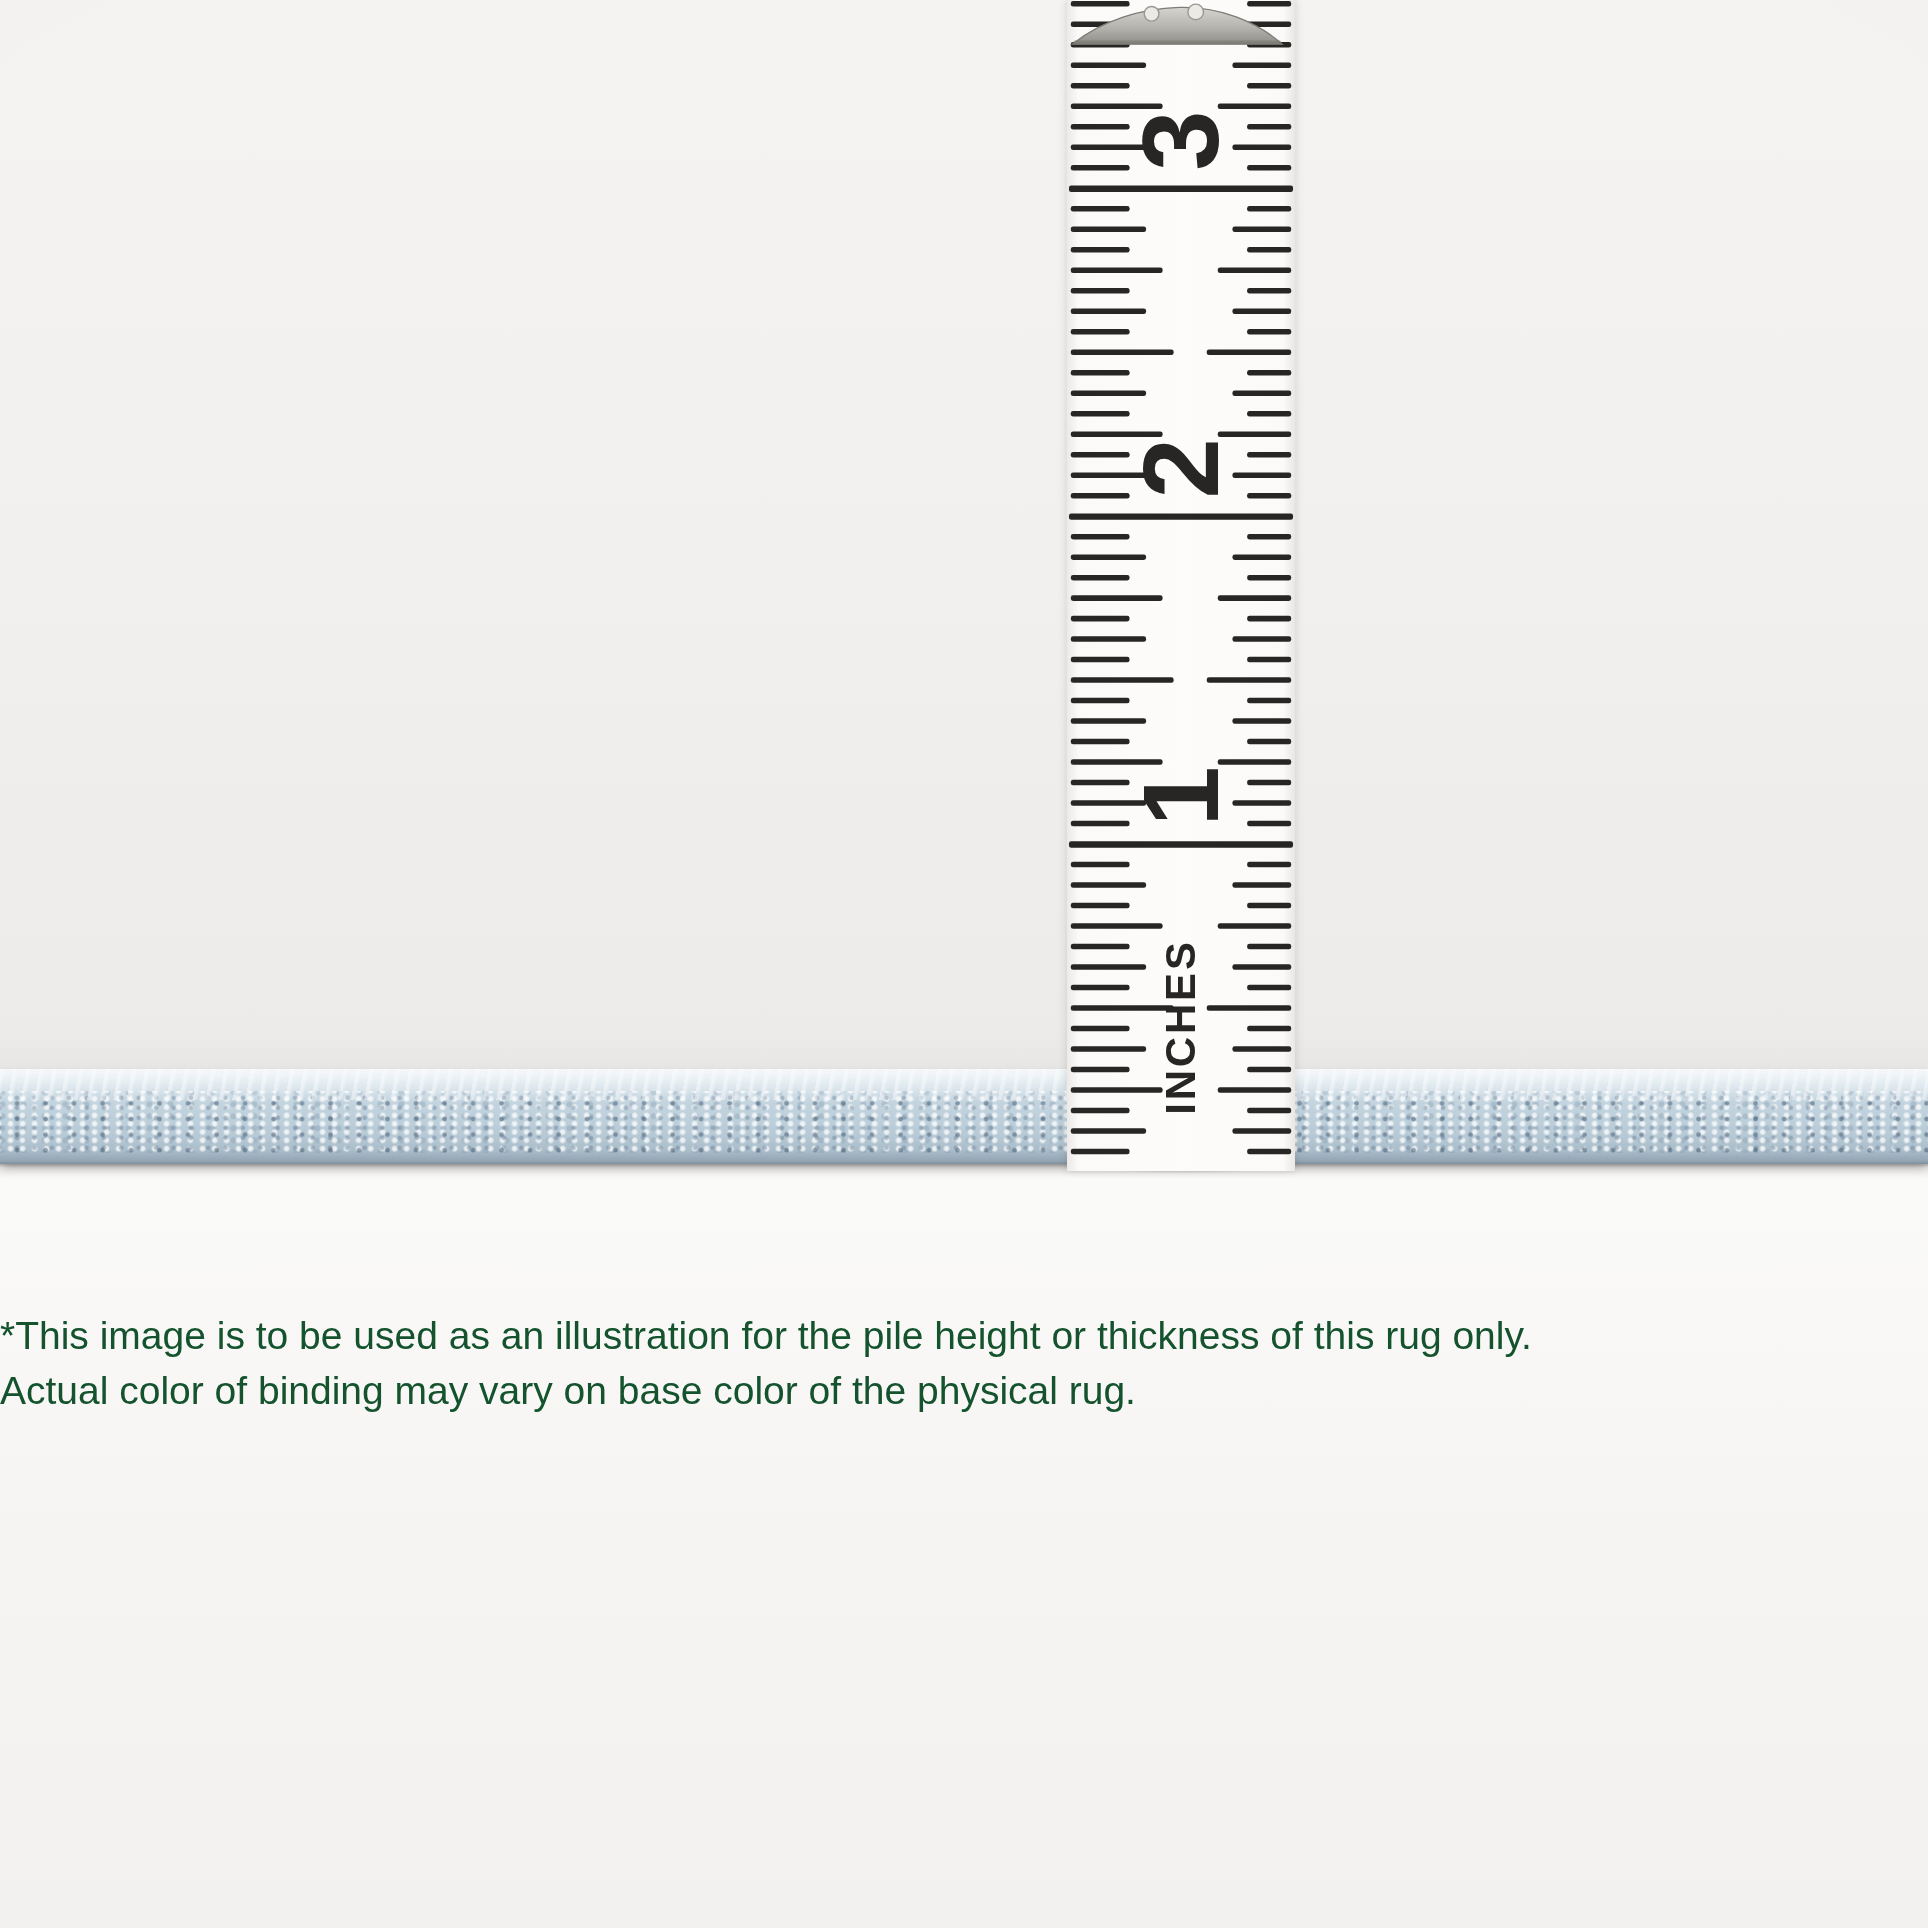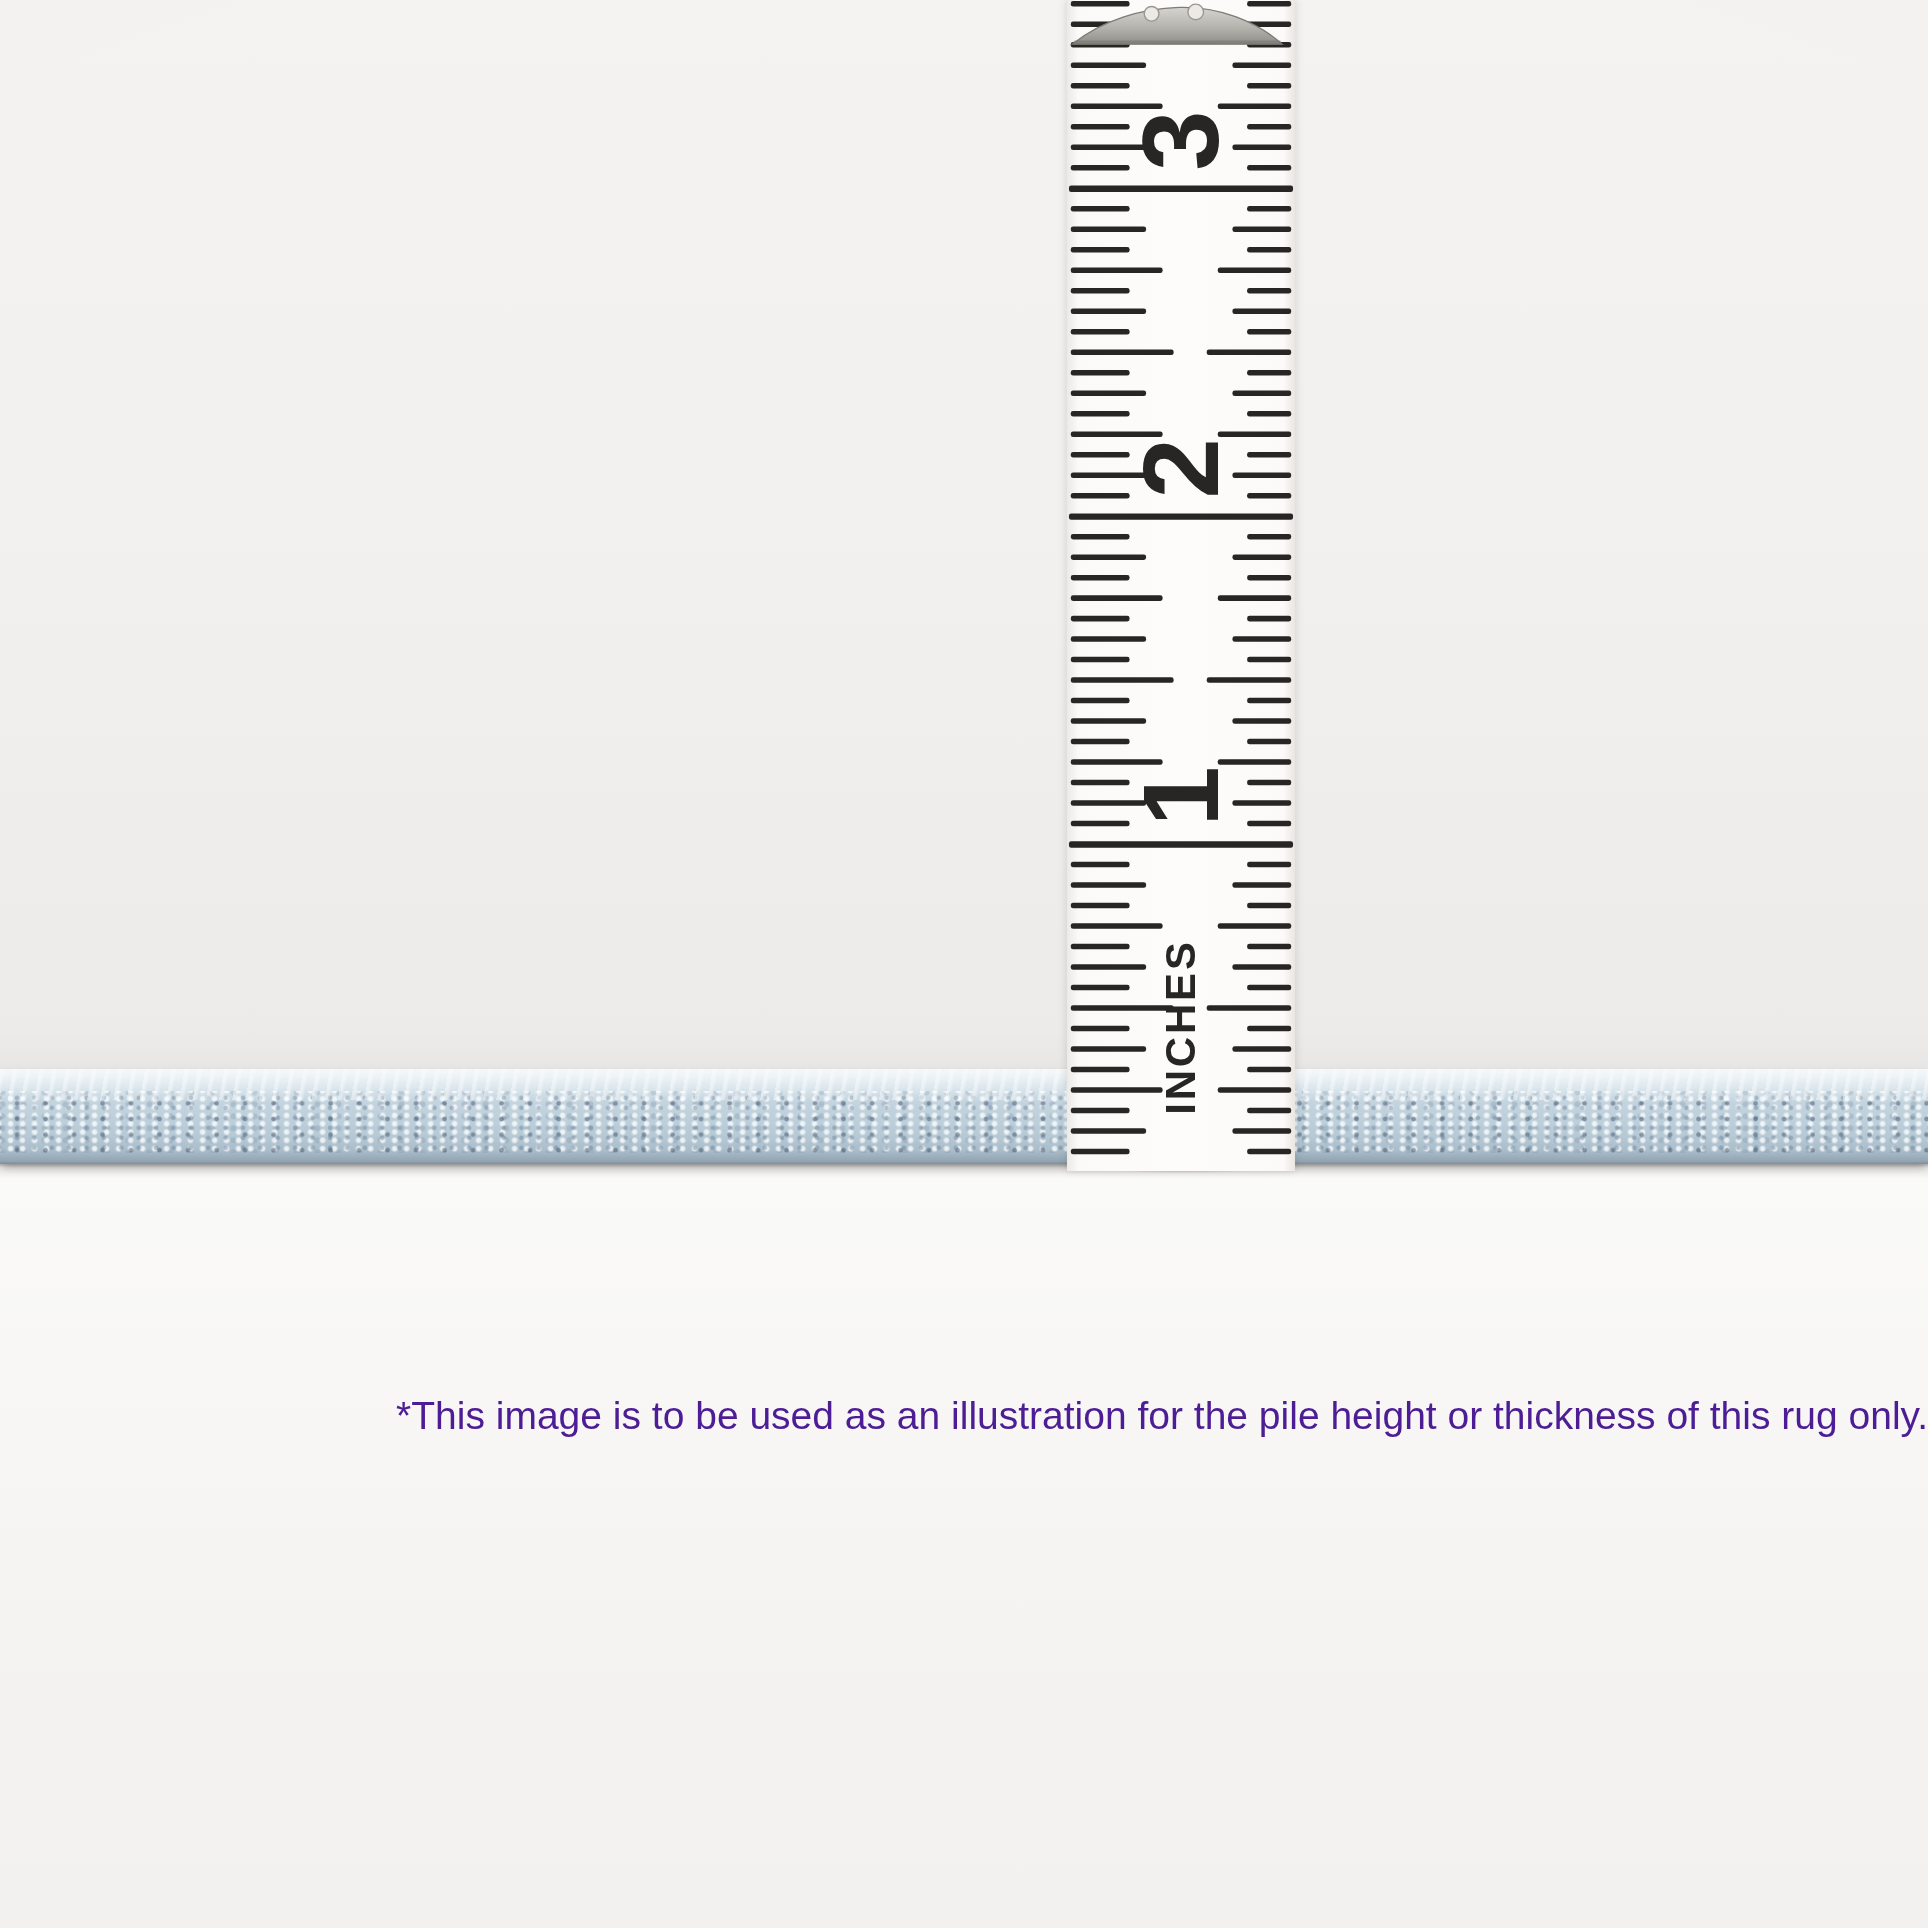--- a/index.html
+++ b/index.html
@@ -57,22 +57,22 @@
     transform:translate(-50%,-50%) rotate(-90deg);
     font-size:42px;font-weight:700;letter-spacing:2.8px;color:#272624;white-space:nowrap;
   }
   .clip-shadow{
     position:absolute;left:1063px;top:1159px;width:239px;height:16.5px;z-index:3;
     background:radial-gradient(ellipse 50% 50% at 50% 50%,rgba(60,60,58,0.30),rgba(60,60,58,0) 70%);
   }
   .clip{position:absolute;left:0;bottom:0;width:228px;height:46px;z-index:4;}
   
   .caption{
-    position:absolute;left:0;top:1388px;width:1928px;z-index:5;
-    text-align:right;color:#4c1d95;font-size:39px;line-height:55px;font-weight:400;
+    position:absolute;left:0;top:1308px;width:1928px;z-index:5;
+    text-align:left;color:#14532d;font-size:39px;line-height:55px;font-weight:400;
   }
 </style>
 </head>
 <body>
 
 <div class="scene">
 
   <div class="wall"></div>
   <div class="floor"></div>
 
@@ -208,16 +208,17 @@
       </defs>
       <path d="M6,48 C 38,22 82,9 122,8 C 166,7 206,23 234,48 Z" fill="url(#mgrad)" stroke="#7e7c76" stroke-width="1.5"></path>
       <path d="M6,48 L234,48 L232,44 L8,44 Z" fill="#77756f" opacity="0.55"></path>
       <circle cx="92" cy="15" r="8" fill="#eceae6" stroke="#9a988f" stroke-width="1.5"></circle>
       <circle cx="140" cy="13" r="8.5" fill="#eceae6" stroke="#9a988f" stroke-width="1.5"></circle>
     </svg>
   </div>
 
   <div class="caption">
     <div>*This image is to be used as an illustration for the pile height or thickness of this rug only.</div>
+    <div>Actual color of binding may vary on base color of the physical rug.</div>
   </div>
 
 </div>
 
 
 </body></html>

